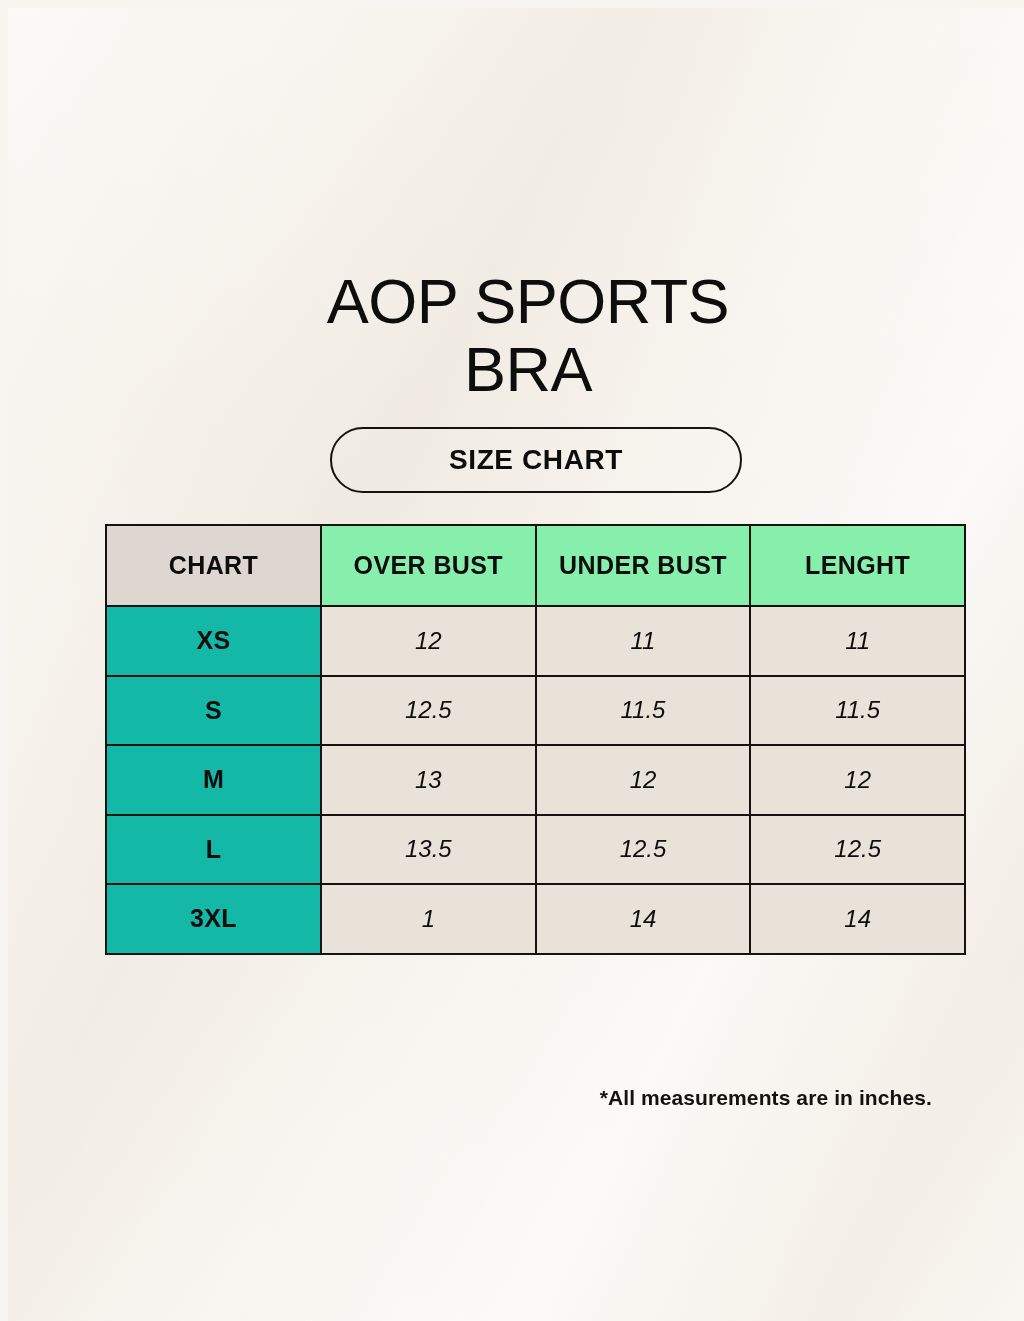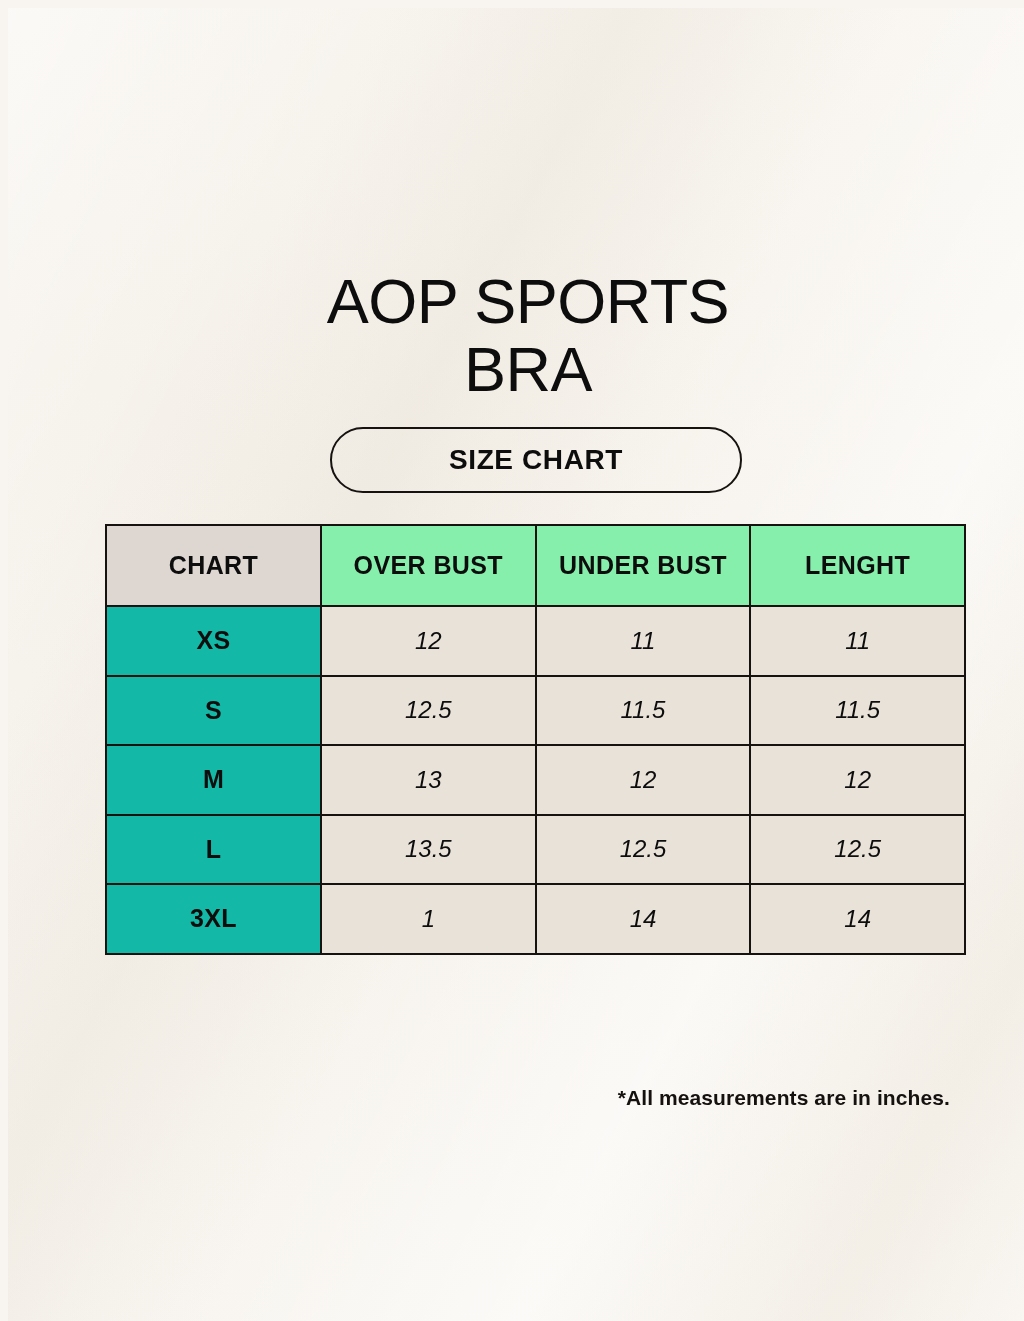--- a/index.html
+++ b/index.html
@@ -128,21 +128,21 @@
   }
   tbody td.data-cell {
     background: #e9e2d8;
     font-style: italic;
   }
 
   
   .footnote {
     position: absolute;
     top: 1062px;
-    left: 81px;
+    left: 63px;
     width: 861px;
     text-align: right;
     font-size: 21px;
     font-weight: 700;
     letter-spacing: 0.1px;
     color: #14110e;
   }
 </style>
 </head>
 <body>

